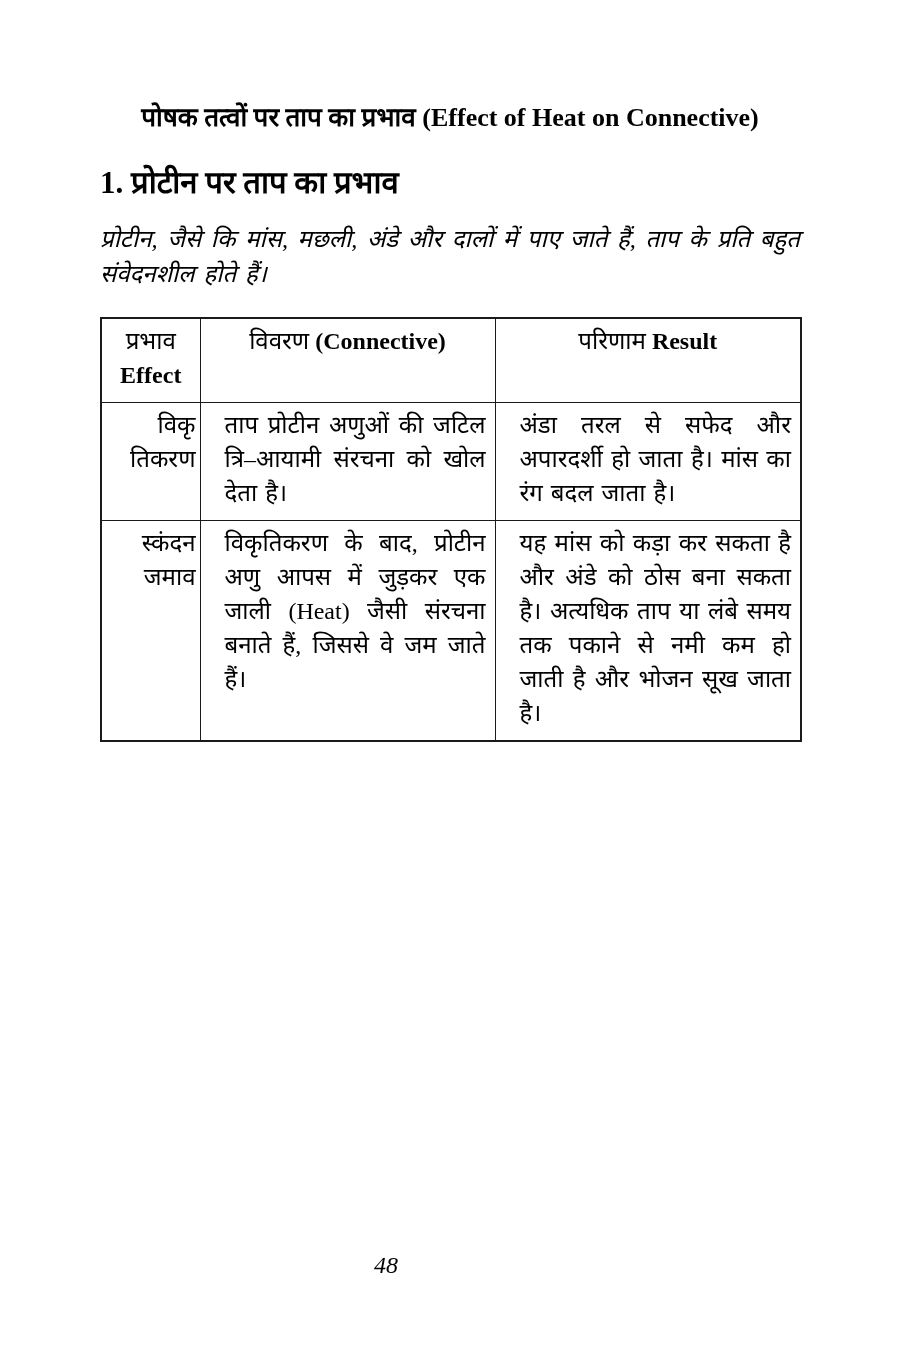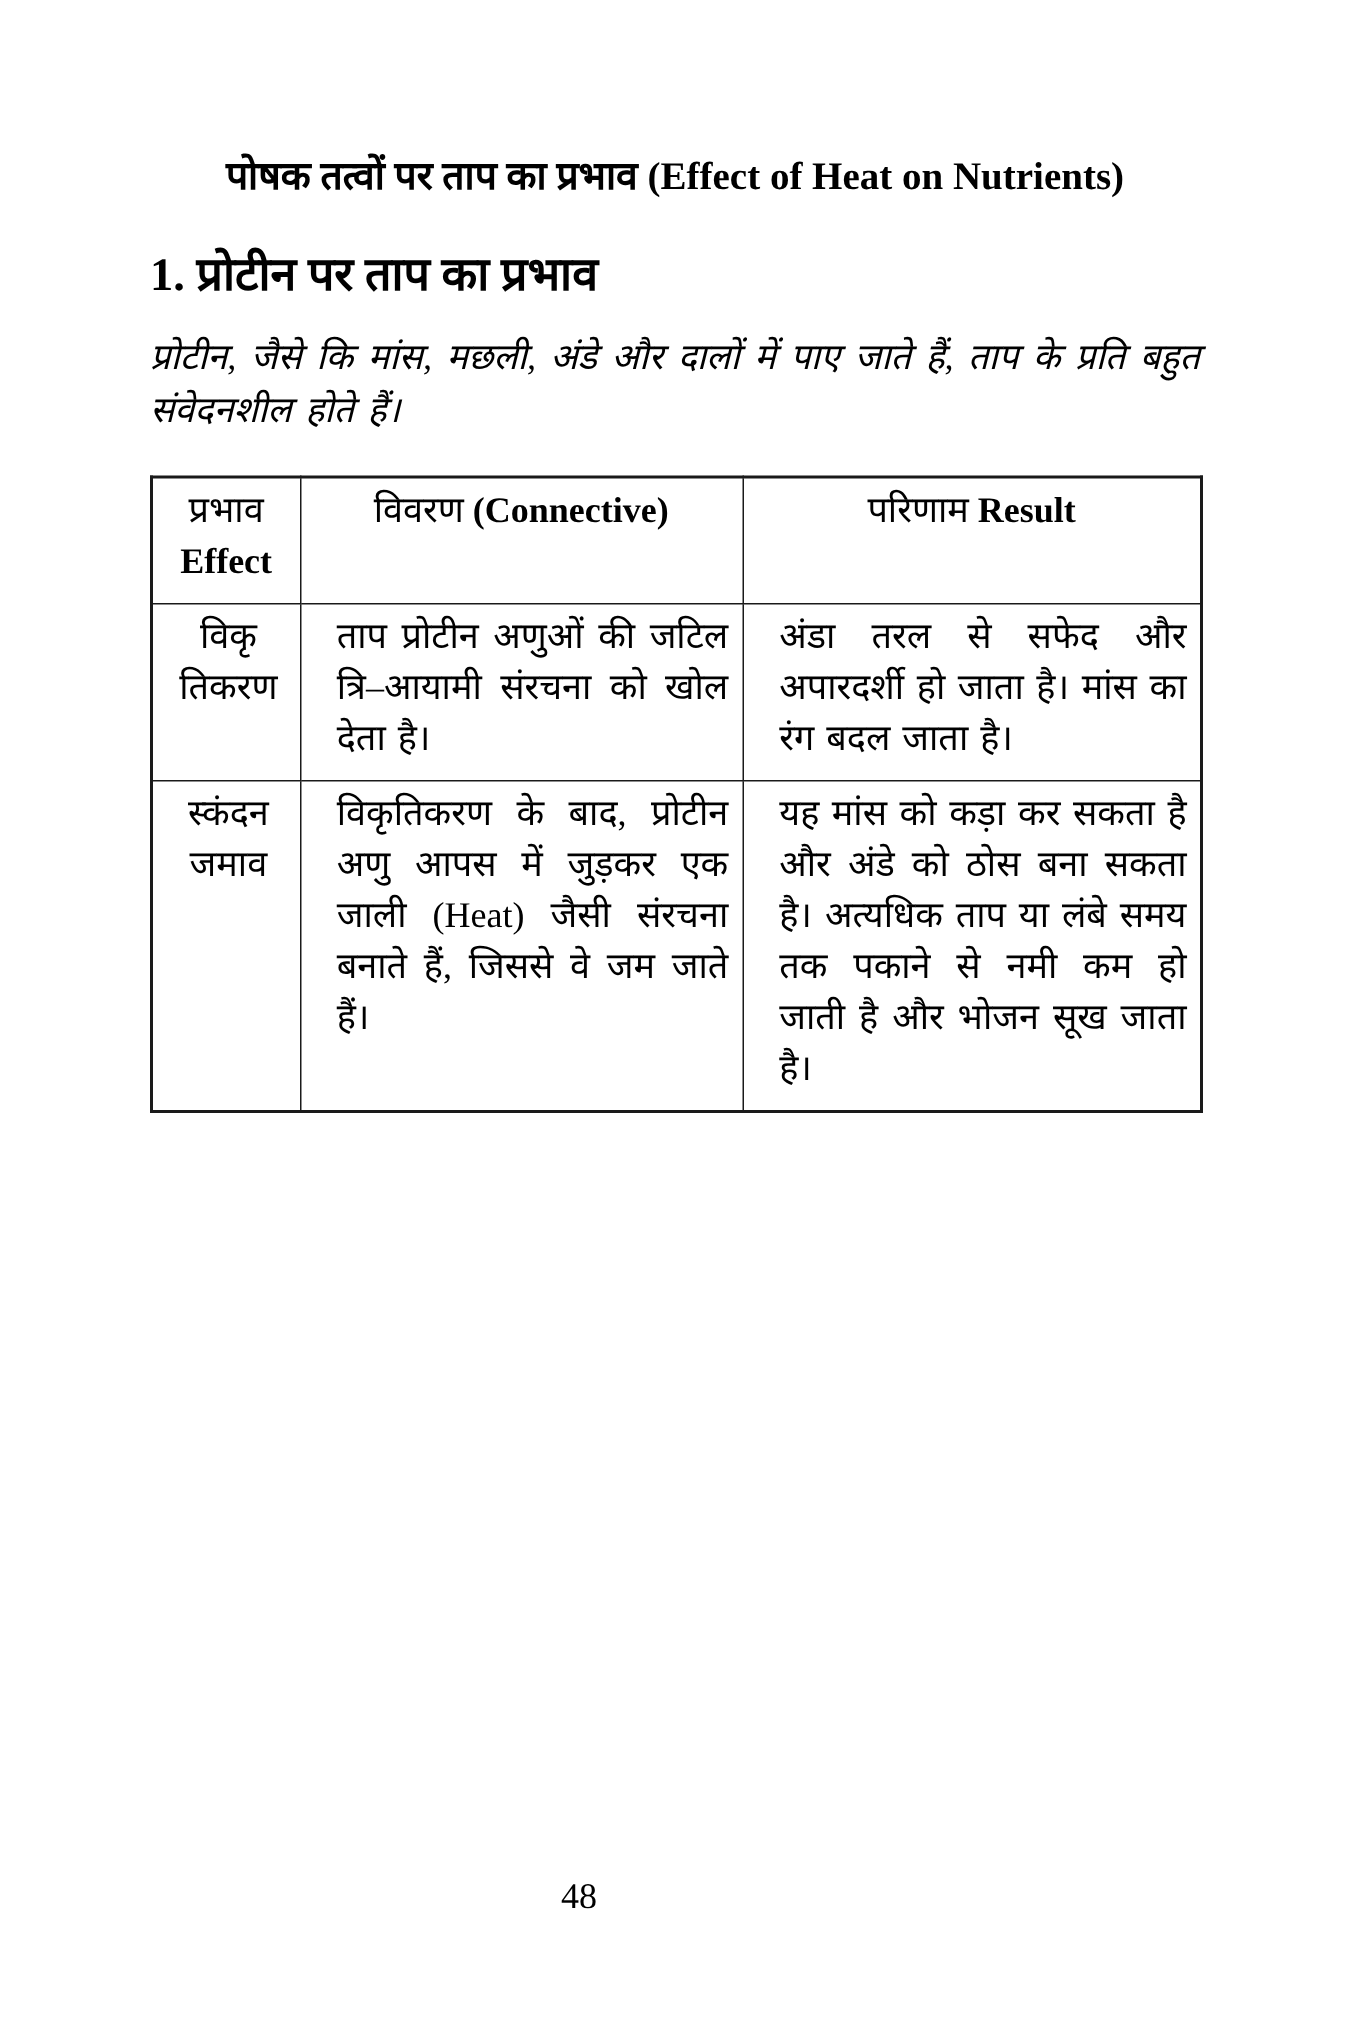--- a/index.html
+++ b/index.html
@@ -55,46 +55,47 @@
   }
   th {
     font-weight: normal;
     text-align: center;
     height: 79px;
   }
   th .en { font-weight: bold; }
   th.th-effect .hi, th.th-effect .en { display: block; font-family: Liberation Serif, serif; }
   td.cell-effect {
     white-space: pre-line;
-    text-align: center;
+    text-align: right;
     padding-left: 7px;
     padding-right: 4px;
   }
   td.cell-desc, td.cell-result {
     text-align: justify;
     word-spacing: 2px;
     padding-left: 24px;
   }
   tr.r1 td { height: 110px; }
   tr.r2 td { height: 220px; }
   tr.r3 td { height: 165px; }
   .page-number {
     position: absolute;
     top: 1252px; left: 0;
     width: 772px;
     text-align: center;
     font-size: 24px;
+    font-style: italic;
   }
 </style>
 </head>
 <body>
 
 <div class="page">
 
-  <h1 class="doc-title"><span>पोषक तत्वों पर ताप का प्रभाव</span> <span>(Effect of Heat on Nutrients)</span></h1>
+  <h1 class="doc-title"><span>पोषक तत्वों पर ताप का प्रभाव</span> <span>(Effect of Heat on Connective)</span></h1>
 
   <h2 class="section-heading">1. प्रोटीन पर ताप का प्रभाव</h2>
 
   <p class="intro">प्रोटीन, जैसे कि मांस, मछली, अंडे और दालों में पाए जाते हैं, ताप के प्रति बहुत संवेदनशील होते हैं।</p>
 
   <table class="effects">
     <colgroup>
       <col class="c-effect">
         <col class="c-desc">
         <col class="c-result">

